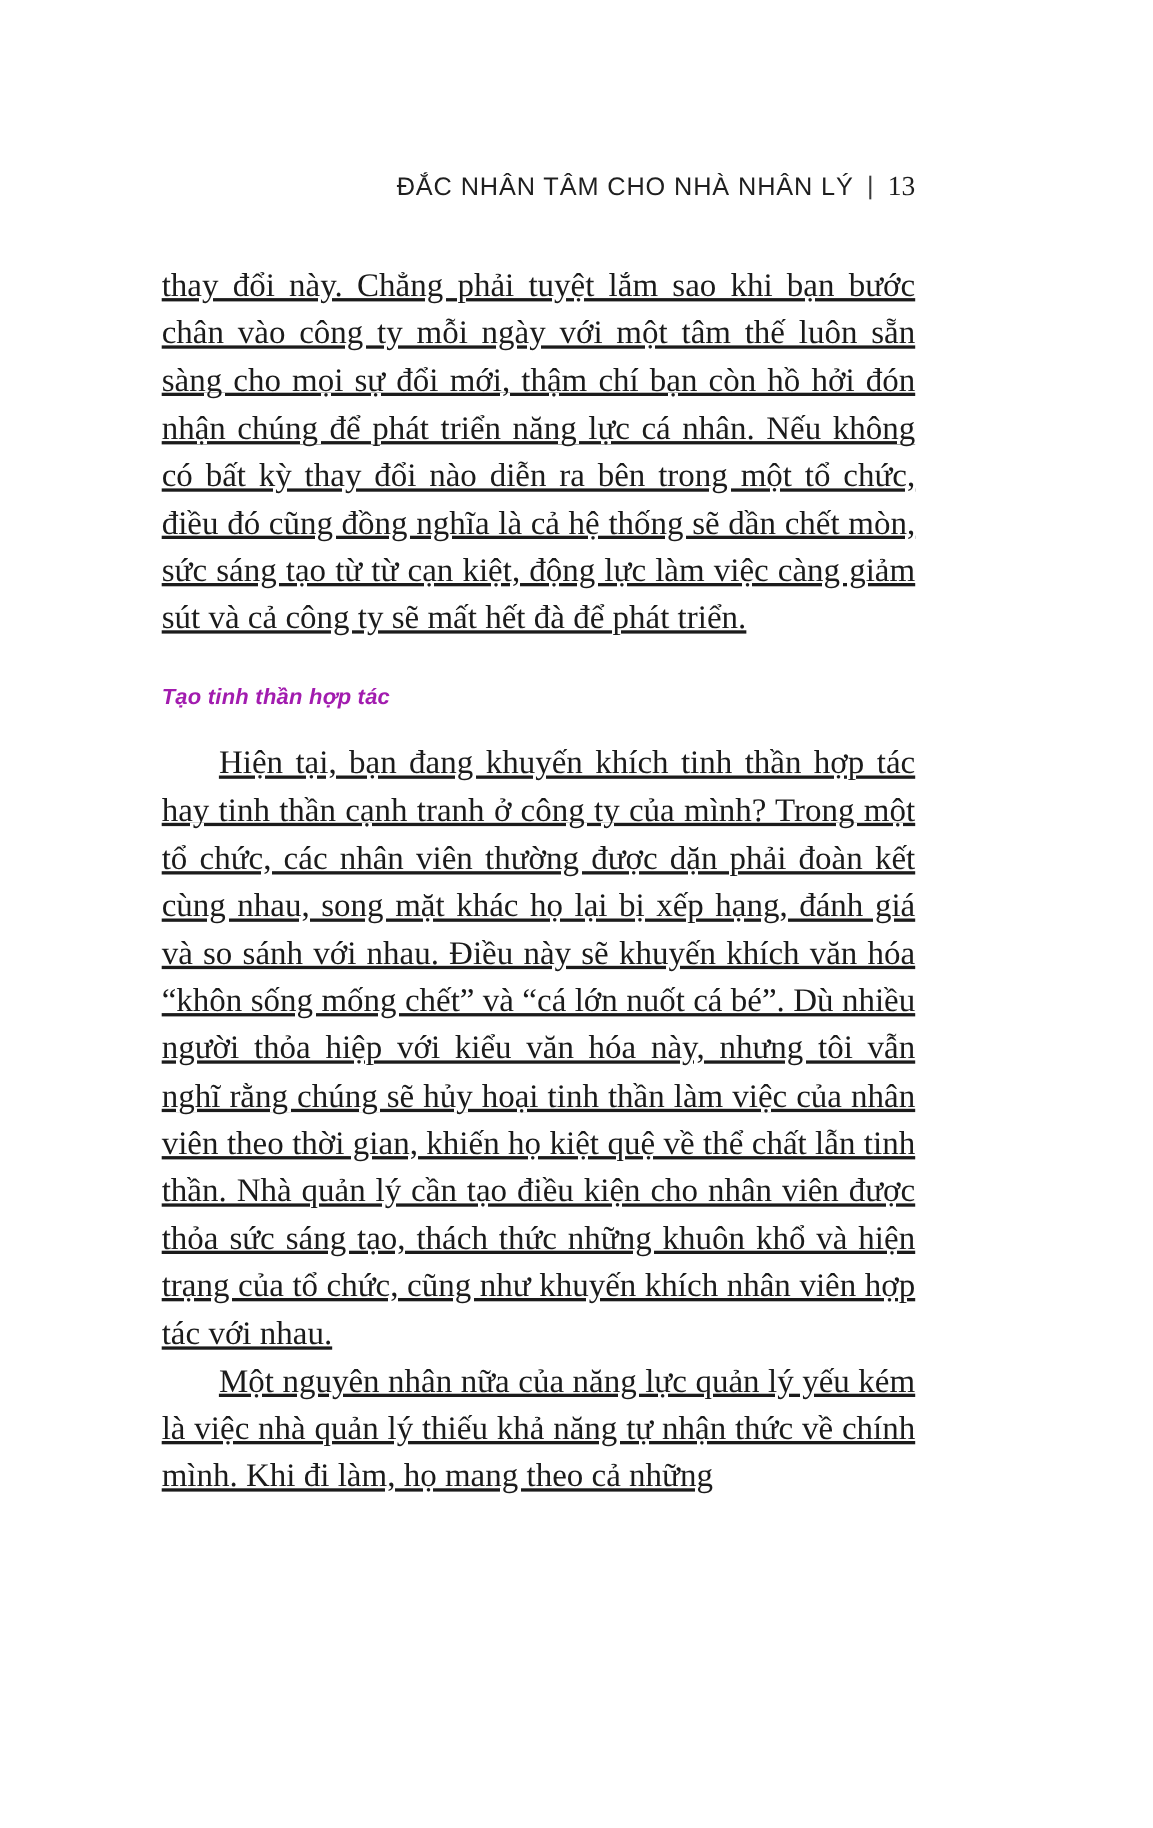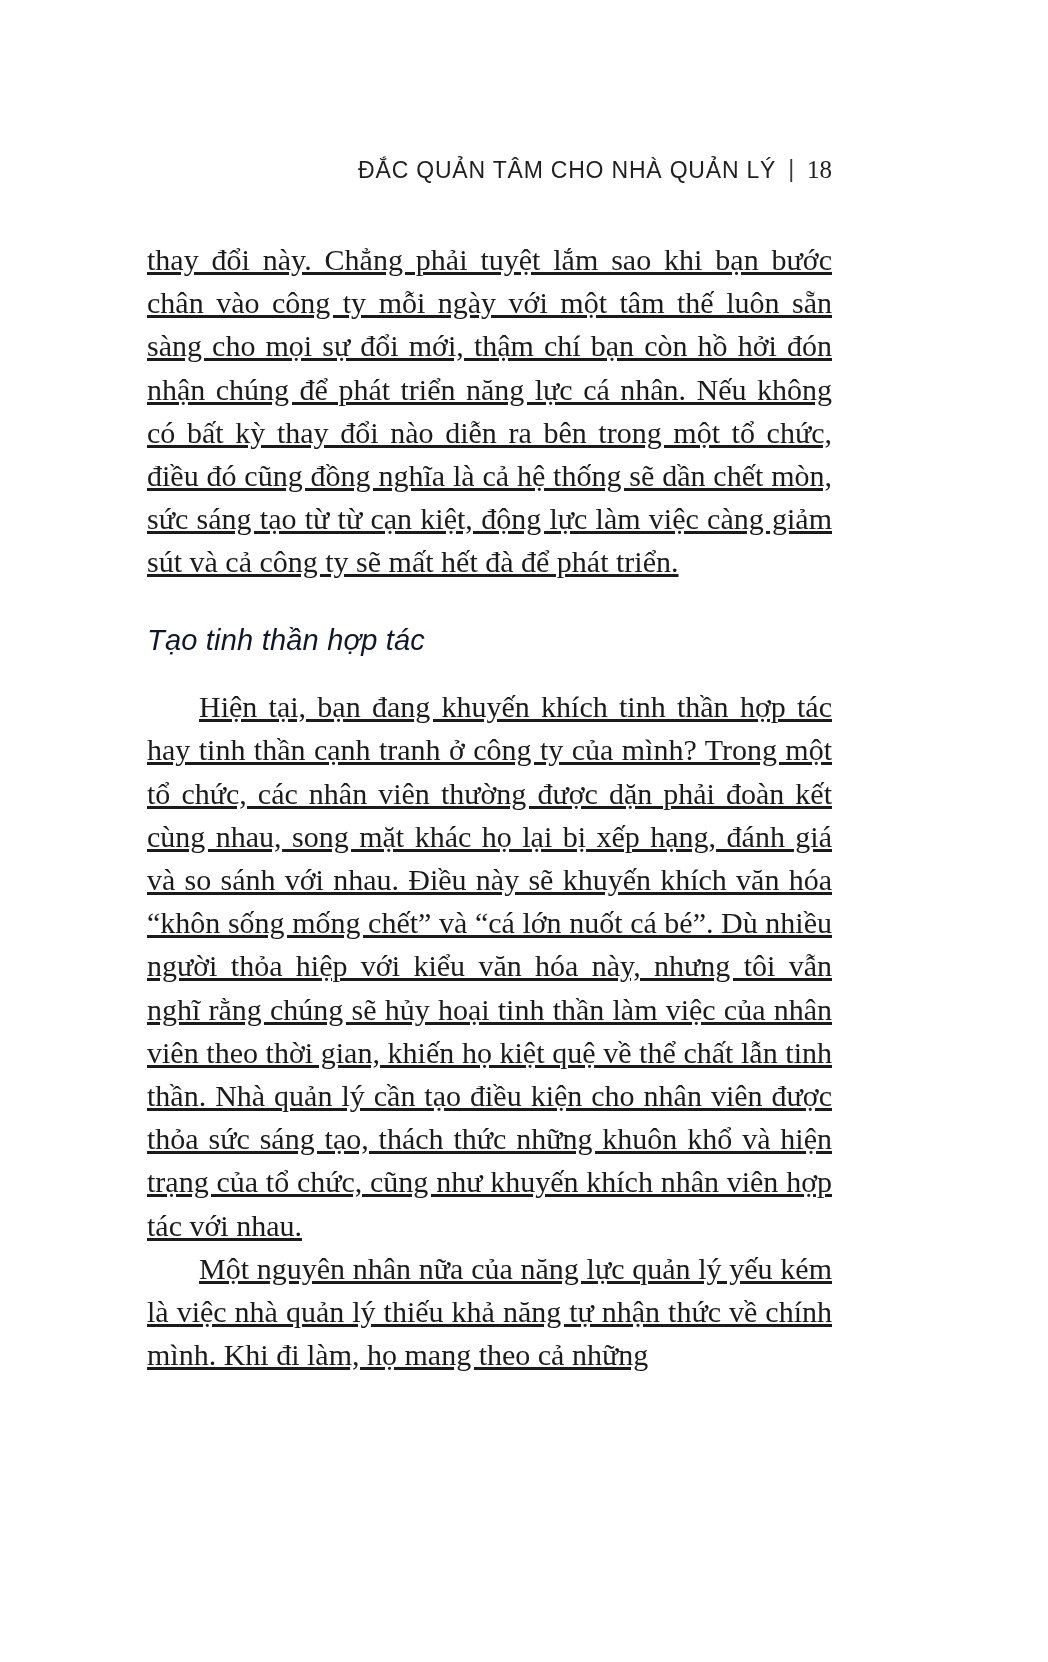--- a/index.html
+++ b/index.html
@@ -49,35 +49,35 @@
     margin: 0;
     text-indent: 52px;
     text-decoration: underline;
   }
   .body-text p.continuation {
     text-indent: 0;
   }
   .section-heading {
     font-family: "Liberation Sans", sans-serif;
     font-style: italic;
-    font-weight: normal;
-    font-size: 29px;
-    color: #0f172a;
+    font-weight: bold;
+    font-size: 20px;
+    color: #a21caf;
     margin: 36px 0 24px 0;
     text-align: left;
     letter-spacing: 0.2px;
   }
 </style>
 </head>
 <body>
 
 <div class="page">
 
   <div class="running-header">
-    <span>ĐẮC QUẢN TÂM CHO NHÀ QUẢN LÝ</span><span class="sep">|</span><span class="page-num">18</span>
+    <span>ĐẮC NHÂN TÂM CHO NHÀ NHÂN LÝ</span><span class="sep">|</span><span class="page-num">13</span>
   </div>
 
   <div class="body-text">
 
     <p class="continuation">thay đổi này. Chẳng phải tuyệt lắm sao khi bạn bước chân vào công ty mỗi ngày với một tâm thế luôn sẵn sàng cho mọi sự đổi mới, thậm chí bạn còn hồ hởi đón nhận chúng để phát triển năng lực cá nhân. Nếu không có bất kỳ thay đổi nào diễn ra bên trong một tổ chức, điều đó cũng đồng nghĩa là cả hệ thống sẽ dần chết mòn, sức sáng tạo từ từ cạn kiệt, động lực làm việc càng giảm sút và cả công ty sẽ mất hết đà để phát triển.</p>
 
     <div class="section-heading">Tạo tinh thần hợp tác</div>
 
     <p>Hiện tại, bạn đang khuyến khích tinh thần hợp tác hay tinh thần cạnh tranh ở công ty của mình? Trong một tổ chức, các nhân viên thường được dặn phải đoàn kết cùng nhau, song mặt khác họ lại bị xếp hạng, đánh giá và so sánh với nhau. Điều này sẽ khuyến khích văn hóa “khôn sống mống chết” và “cá lớn nuốt cá bé”. Dù nhiều người thỏa hiệp với kiểu văn hóa này, nhưng tôi vẫn nghĩ rằng chúng sẽ hủy hoại tinh thần làm việc của nhân viên theo thời gian, khiến họ kiệt quệ về thể chất lẫn tinh thần. Nhà quản lý cần tạo điều kiện cho nhân viên được thỏa sức sáng tạo, thách thức những khuôn khổ và hiện trạng của tổ chức, cũng như khuyến khích nhân viên hợp tác với nhau.</p>
 

